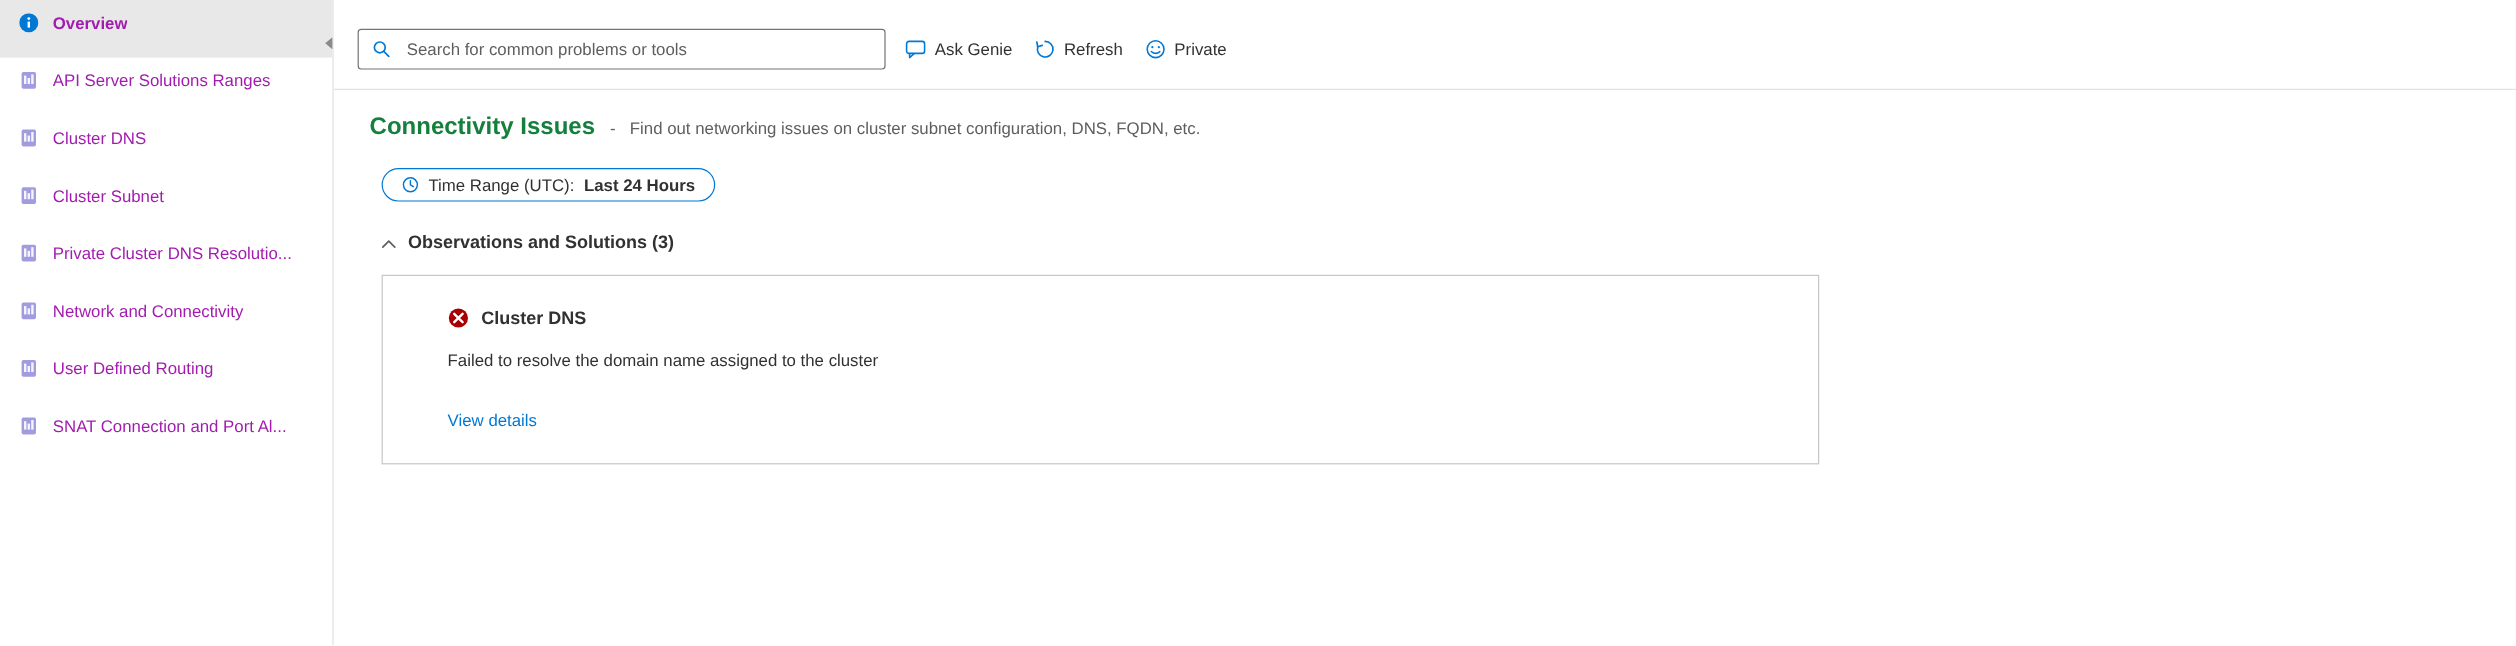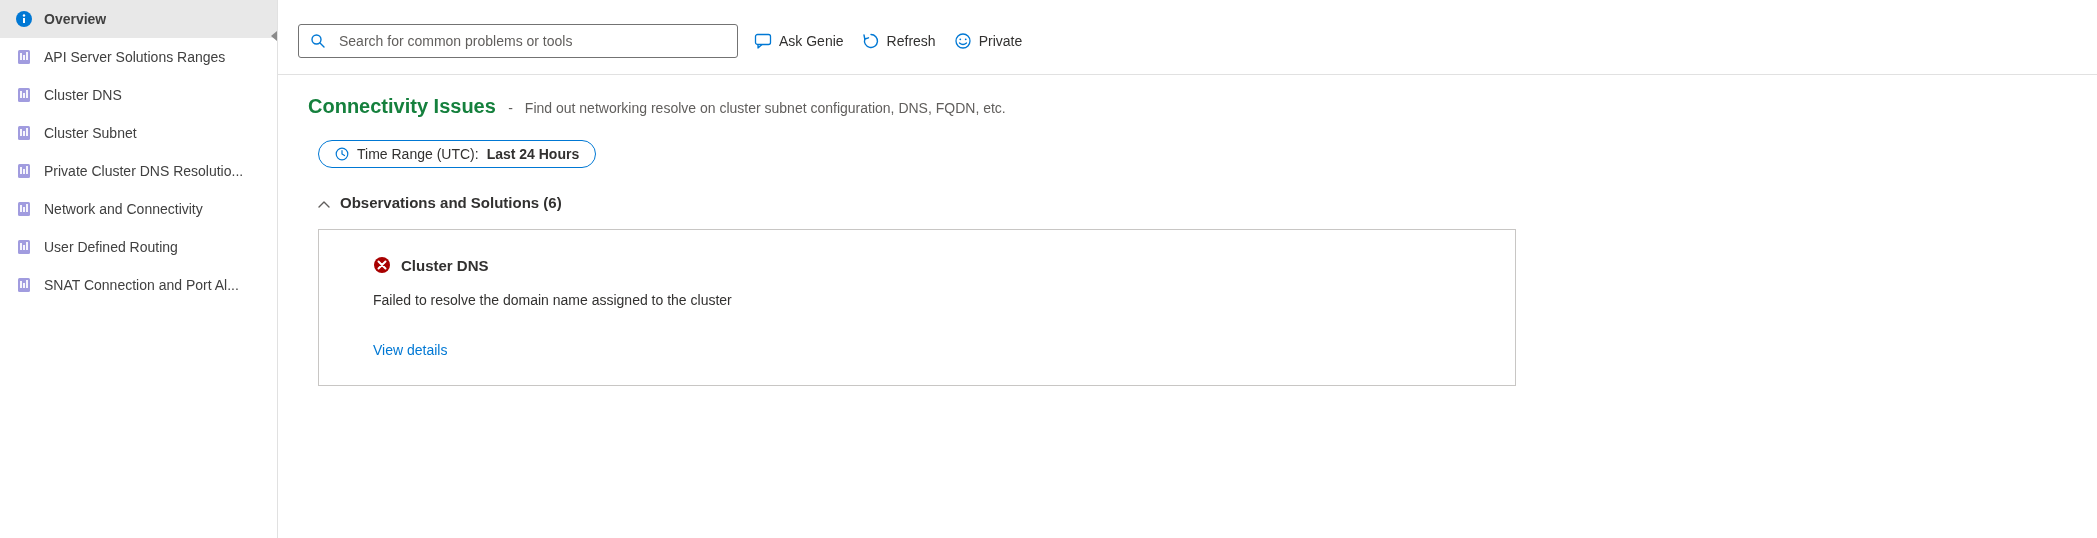--- a/index.html
+++ b/index.html
@@ -26,24 +26,24 @@
       position: absolute;
       top: 30px;
       right: -2px;
       color: #8a8a8a;
       font-size: 12px;
       cursor: pointer;
     }
     .sidebar-item {
       display: flex;
       align-items: center;
-      padding: 11px 12px 11px 16px;
-      cursor: pointer;
-      font-size: 14px;
-      color: #404040;
+      padding: 11px 12px 21px 16px;
+      cursor: pointer;
+      font-size: 14px;
+      color: #a21caf;
       gap: 12px;
       white-space: nowrap;
       overflow: hidden;
       text-overflow: ellipsis;
     }
     .sidebar-item.active {
       background: #e8e8e8;
       font-weight: 600;
     }
     .sidebar-item .item-label {
@@ -343,41 +343,41 @@
           </svg>
       </span>
       <span>Private</span>
     </button>
   </div>
 
   <div class="content">
     <div>
       <h1 class="page-title">Connectivity Issues</h1>
       <span class="page-subtitle"> -  </span>
-      <span class="page-subtitle">Find out networking resolve on cluster subnet configuration, DNS, FQDN, etc.</span>
+      <span class="page-subtitle">Find out networking issues on cluster subnet configuration, DNS, FQDN, etc.</span>
     </div>
 
     <div class="time-pill">
       <span class="clock-icon">
         <svg viewBox="0 0 14 14" width="14" height="14">
             <circle cx="7" cy="7" r="5.8" fill="none" stroke="#0078d4" stroke-width="1.2"></circle>
             <path d="M 7 3.5 L 7 7 L 9.5 8.5" fill="none" stroke="#0078d4" stroke-width="1.2" stroke-linecap="round"></path>
           </svg>
       </span>
       <span>Time Range (UTC): </span>
       <span class="time-value">Last 24 Hours</span>
     </div>
 
     <div class="obs-header">
       <span class="chev">
         <svg viewBox="0 0 12 12" width="12" height="12">
             <path d="M 1 8 L 6 3 L 11 8" fill="none" stroke="#605e5c" stroke-width="1.4" stroke-linecap="round" stroke-linejoin="round"></path>
           </svg>
       </span>
-      <span>Observations and Solutions (6)</span>
+      <span>Observations and Solutions (3)</span>
     </div>
 
     <div class="card">
       <div class="card-title-row">
         <span class="error-icon">
           <svg viewBox="0 0 18 18" width="18" height="18">
               <circle cx="9" cy="9" r="8" fill="#a80000"></circle>
               <path d="M 5.5 5.5 L 12.5 12.5 M 12.5 5.5 L 5.5 12.5" stroke="#fff" stroke-width="2" stroke-linecap="round"></path>
             </svg>
         </span>

